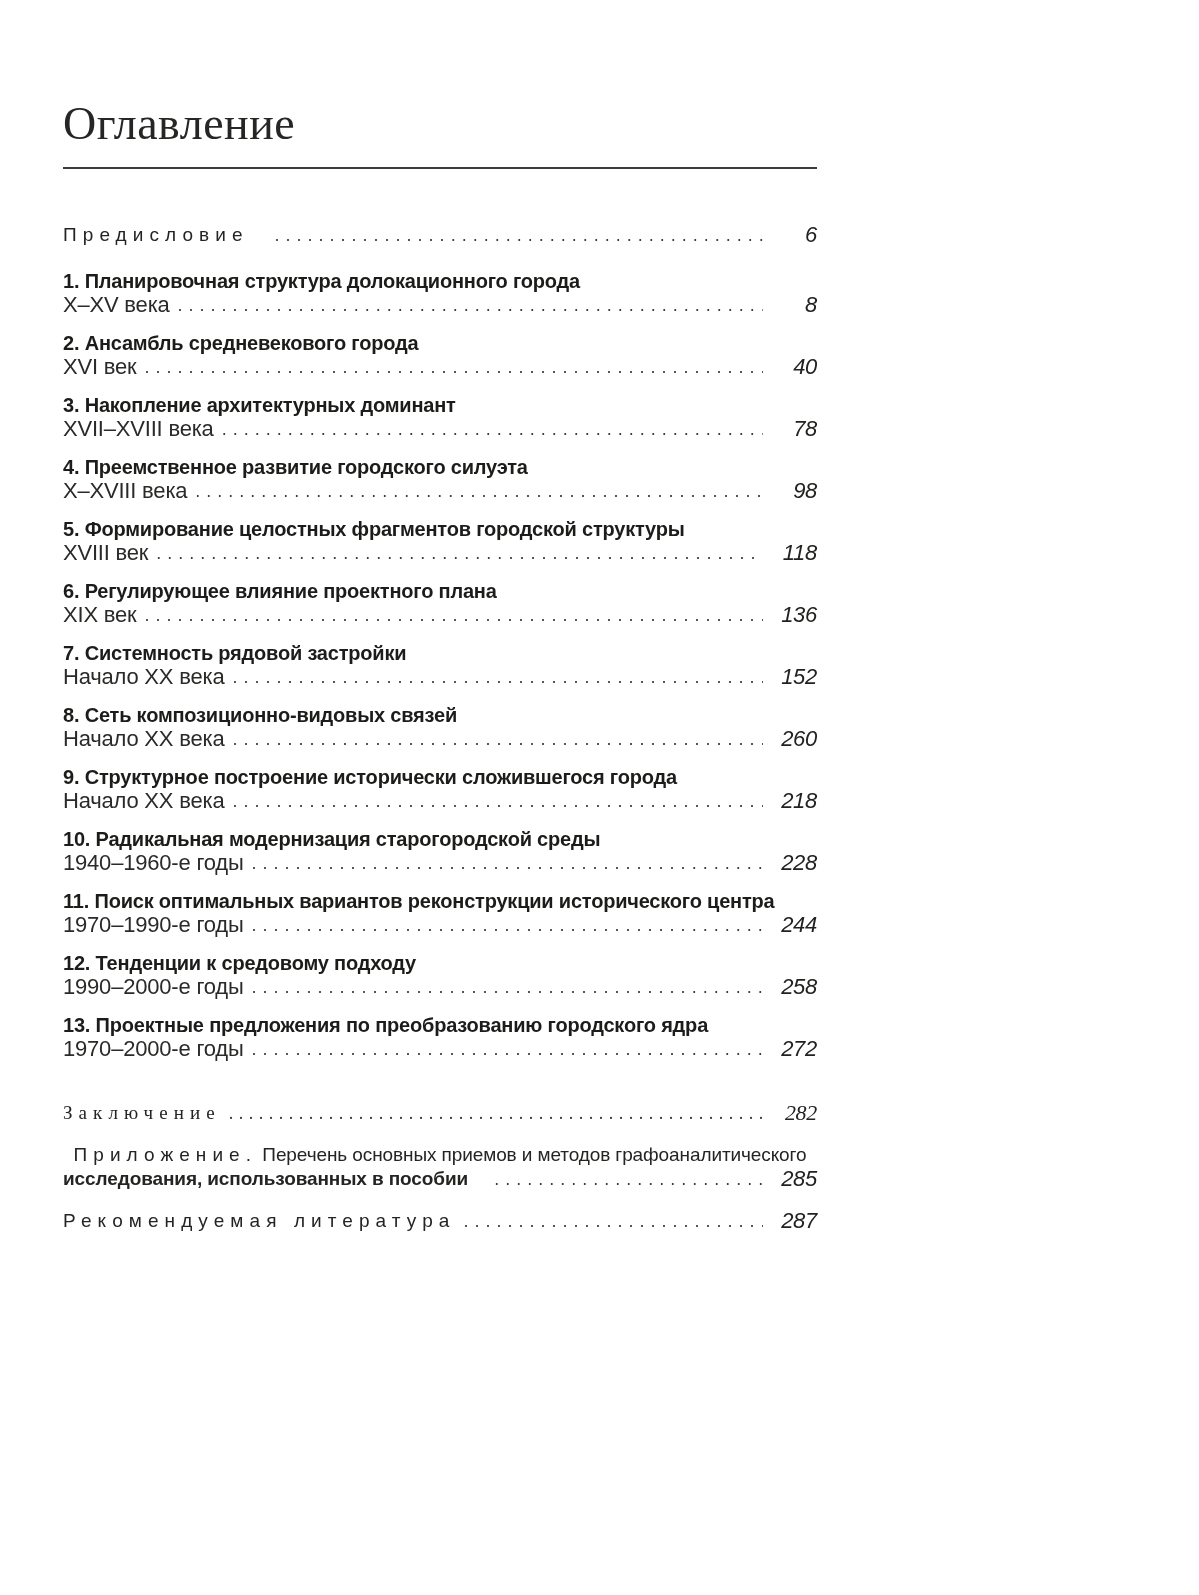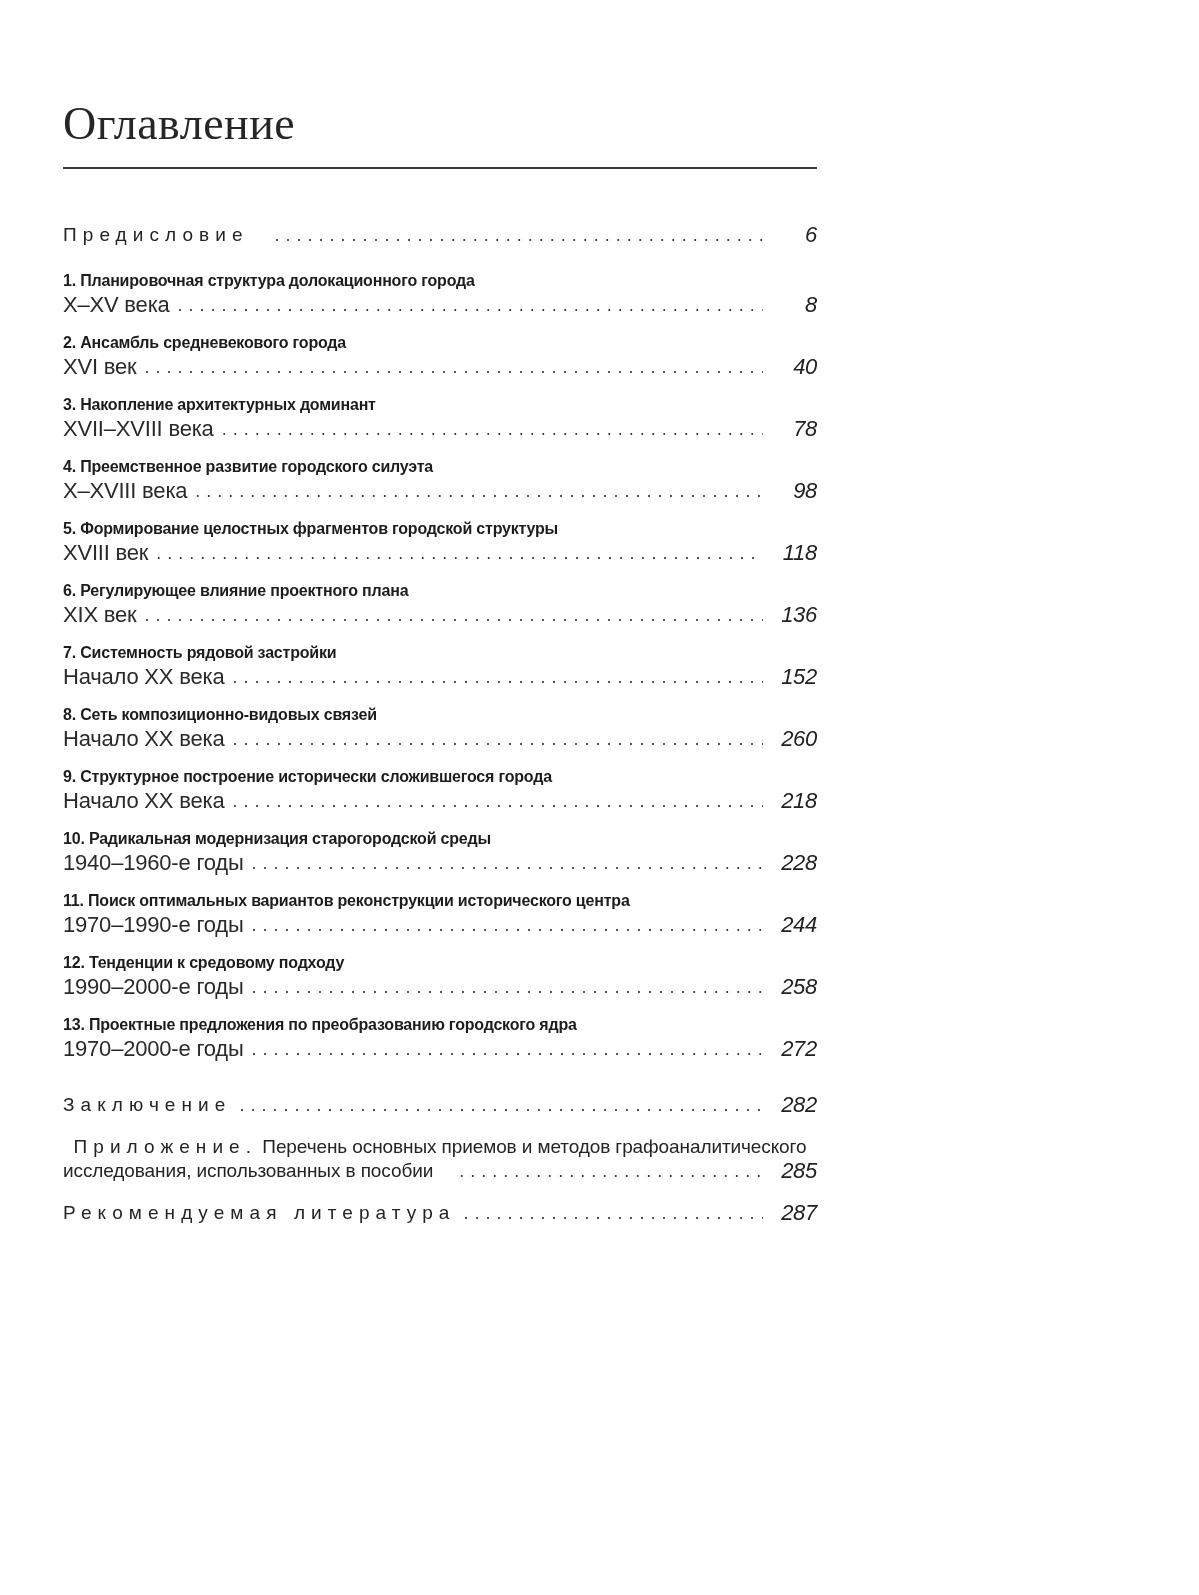--- a/index.html
+++ b/index.html
@@ -68,49 +68,50 @@
     color: #242422;
     white-space: nowrap;
   }
   .row.preface { margin-top: 54px; }
 
   
   .chapters { margin-top: 22px; }
   .chapter { margin-bottom: 14px; }
   .ch-title {
     font-weight: 700;
-    font-size: 16px;
+    font-size: 20px;
     line-height: 24px;
     letter-spacing: -0.2px;
     color: #1c1c1a;
   }
   .ch-sub {
     font-size: 22px;
     letter-spacing: -0.2px;
     color: #2a2a28;
     white-space: nowrap;
   }
 
-  .row.section-gap { margin-top: 32px; }
+  .row.section-gap { margin-top: 40px; font-family: Liberation Serif, serif; }
   .appendix { margin-top: 18px; }
   .appendix .app-line1 {
     font-size: 19px;
     line-height: 24px;
     color: #242422;
     text-align: center;
   }
   .appendix .app-rest {
     font-size: 19px;
     letter-spacing: -0.1px;
   }
   .app-line2-text {
     font-size: 19px;
     letter-spacing: -0.1px;
     color: #242422;
     white-space: nowrap;
+    font-weight: bold;
   }
   .row.literature { margin-top: 18px; }
 </style>
 </head>
 <body>
 
 <div class="page">
 
   <h1 class="title">Оглавление</h1>
   <div class="rule"></div>

